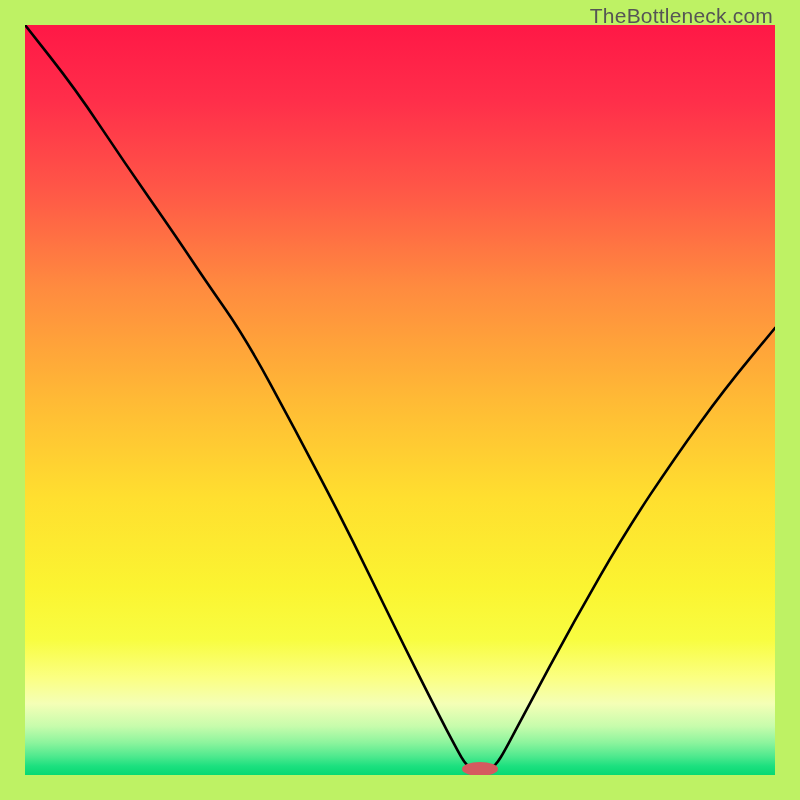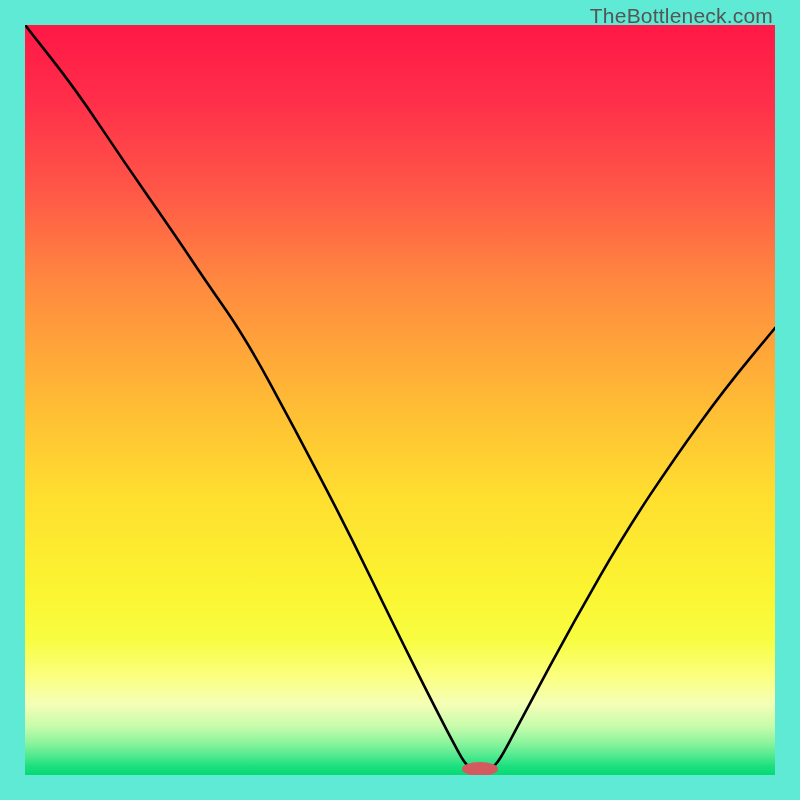--- a/index.html
+++ b/index.html
@@ -10,21 +10,21 @@
     background: #000;
     overflow: hidden;
     font-family: Arial, Helvetica, sans-serif;
   }
   .frame {
     position: absolute;
     left: 0;
     top: 0;
     width: 800px;
     height: 800px;
-    background: #5eead4;
+    background: #bef264;
   }
   .plot {
     position: absolute;
     left: 25px;
     top: 25px;
     width: 750px;
     height: 750px;
     overflow: hidden;
   }
   .gradient {

